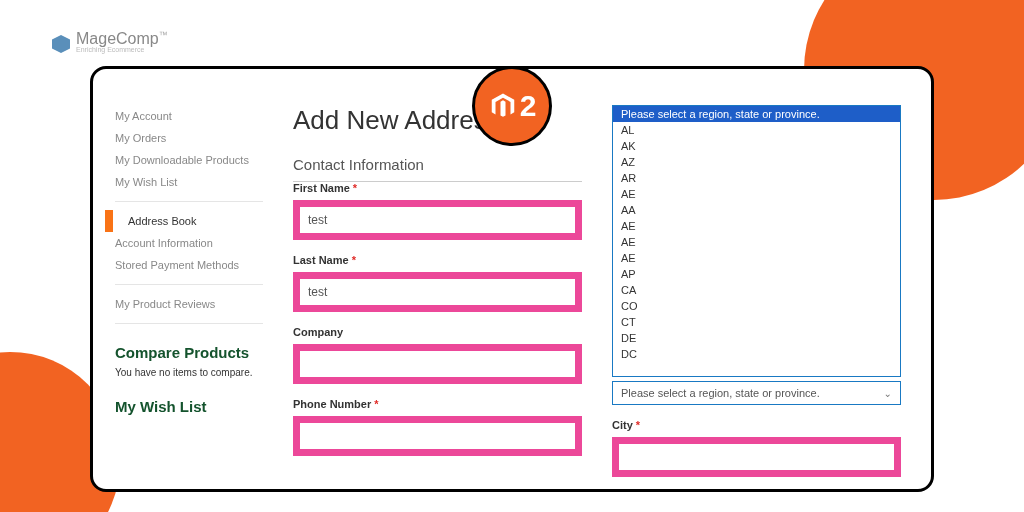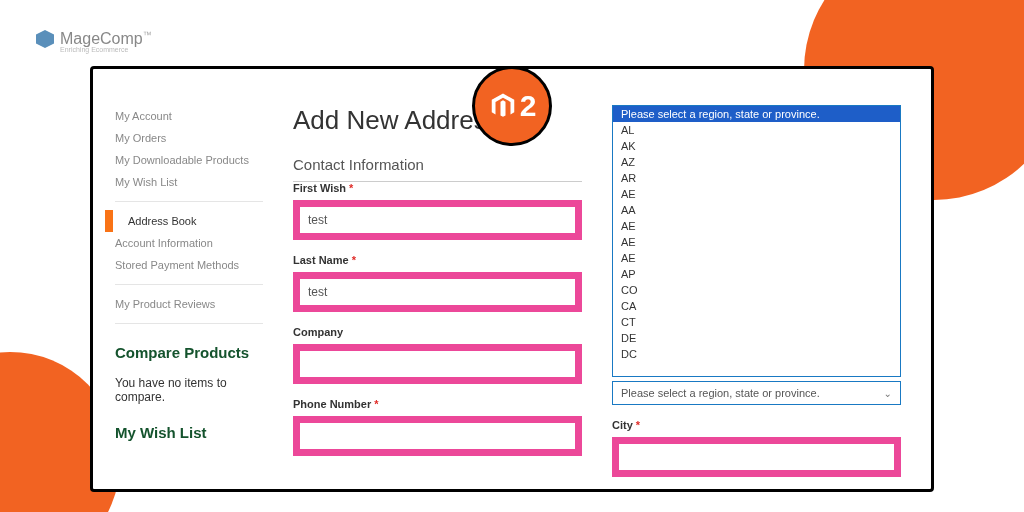--- a/index.html
+++ b/index.html
@@ -1,35 +1,35 @@
 <!DOCTYPE html>
 <html><head>
 <meta charset="utf-8">
 <style>
 *{box-sizing:border-box;margin:0;padding:0;font-family:-apple-system,BlinkMacSystemFont,"Segoe UI",Helvetica,Arial,sans-serif}
 body{width:1024px;height:512px;background:#fff;position:relative;overflow:hidden}
 .bg-circle-tr{position:absolute;width:260px;height:260px;border-radius:50%;background:#f26322;top:-60px;right:-40px;z-index:0}
 .bg-circle-bl{position:absolute;width:220px;height:220px;border-radius:50%;background:#f26322;bottom:-60px;left:-100px;z-index:0}
-.logo{position:absolute;top:30px;left:36px;display:flex;align-items:flex-start;gap:6px;z-index:1}
+.logo{position:absolute;top:30px;left:52px;display:flex;align-items:flex-end;gap:6px;z-index:1}
 .logo-mark{width:18px;height:18px;background:#5a8fba;clip-path:polygon(50% 0,100% 25%,100% 75%,50% 100%,0 75%,0 25%)}
 .logo-text{color:#888;font-size:16px;font-weight:500}
 .logo-tm{color:#aaa;font-size:9px;vertical-align:top}
 .logo-sub{color:#bbb;font-size:7px;display:block;margin-top:-2px}
 .badge{position:absolute;left:50%;top:66px;transform:translateX(-50%);width:80px;height:80px;border-radius:50%;background:#f26322;border:3px solid #000;display:flex;align-items:center;justify-content:center;z-index:3}
 .badge svg{width:30px;height:30px}
 .badge-2{color:#fff;font-size:30px;font-weight:700;margin-left:2px}
-.window{position:absolute;top:66px;left:90px;right:90px;bottom:20px;background:#fff;border:3px solid #000;border-radius:4px;z-index:2;overflow:hidden;padding:36px 0 0 0;display:flex}
+.window{position:absolute;top:66px;left:90px;right:90px;bottom:20px;background:#fff;border:3px solid #000;border-radius:16px;z-index:2;overflow:hidden;padding:36px 0 0 0;display:flex}
 .sidebar{width:170px;padding:0 0 0 22px;flex-shrink:0}
 .side-group{border-bottom:1px solid #e5e5e5;padding:8px 0}
 .side-group:first-child{padding-top:0}
 .side-group:last-child{border-bottom:none}
 .side-item{display:block;color:#888;font-size:11px;padding:5px 0;cursor:pointer}
 .side-item.active{color:#333;font-weight:400;border-left:8px solid #f97316;margin-left:-10px;padding-left:15px}
 .widget-title{color:#14532d;font-size:15px;font-weight:700;margin-top:20px}
-.widget-text{color:#333;font-size:12px;margin-top:15px}
+.widget-text{color:#333;font-size:10px;margin-top:6px}
 .main{flex:1;padding:0 30px 0 30px;display:flex;gap:30px}
 .col{flex:1;min-width:0}
 .page-title{font-size:26px;font-weight:300;color:#333;margin-bottom:20px}
 .section-title{font-size:15px;font-weight:300;color:#555;padding-bottom:8px;border-bottom:1px solid #ccc;}
 .field-label{font-size:11px;font-weight:600;color:#333;margin-bottom:6px;display:block}
 .req{color:#e02b27;margin-left:3px}
 .field-input{width:100%;border:7px solid #ec4899;padding:6px 8px;font-size:12px;margin-bottom:14px;color:#555}
 .listbox{border:1px solid #1979c3;height:272px;overflow-y:scroll;font-size:11px;background:#fff;margin-bottom:4px}
 .listbox-item{padding:2px 8px;color:#333;cursor:pointer}
 .listbox-item.selected{background:#1e5ec8;color:#fff}
@@ -76,21 +76,21 @@
     <div class="widget-title">Compare Products</div>
     <div class="widget-text">You have no items to compare.</div>
     <div class="widget-title">My Wish List</div>
   </div>
 
   <div class="main">
     <div class="col">
       <h1 class="page-title">Add New Address</h1>
       <div class="section-title">Contact Information</div>
 
-      <label class="field-label"><span>First Wish</span><span class="req">*</span></label>
+      <label class="field-label"><span>First Name</span><span class="req">*</span></label>
       <input class="field-input" value="test" style="">
 
       <label class="field-label"><span>Last Name</span><span class="req">*</span></label>
       <input class="field-input" value="test" style="">
 
       <label class="field-label">Company</label>
       <input class="field-input" value="" style="">
 
       <label class="field-label"><span>Phone Number</span><span class="req">*</span></label>
       <input class="field-input" value="" style="">
@@ -103,22 +103,22 @@
             <div class="listbox-item">AL</div>
             <div class="listbox-item">AK</div>
             <div class="listbox-item">AZ</div>
             <div class="listbox-item">AR</div>
             <div class="listbox-item">AE</div>
             <div class="listbox-item">AA</div>
             <div class="listbox-item">AE</div>
             <div class="listbox-item">AE</div>
             <div class="listbox-item">AE</div>
             <div class="listbox-item">AP</div>
+            <div class="listbox-item">CA</div>
             <div class="listbox-item">CO</div>
-            <div class="listbox-item">CA</div>
             <div class="listbox-item">CT</div>
             <div class="listbox-item">DE</div>
             <div class="listbox-item">DC</div>
           </div>
       </div>
       <div class="select-display">
         <span>Please select a region, state or province.</span>
         <span class="chev">⌄</span>
       </div>
 

